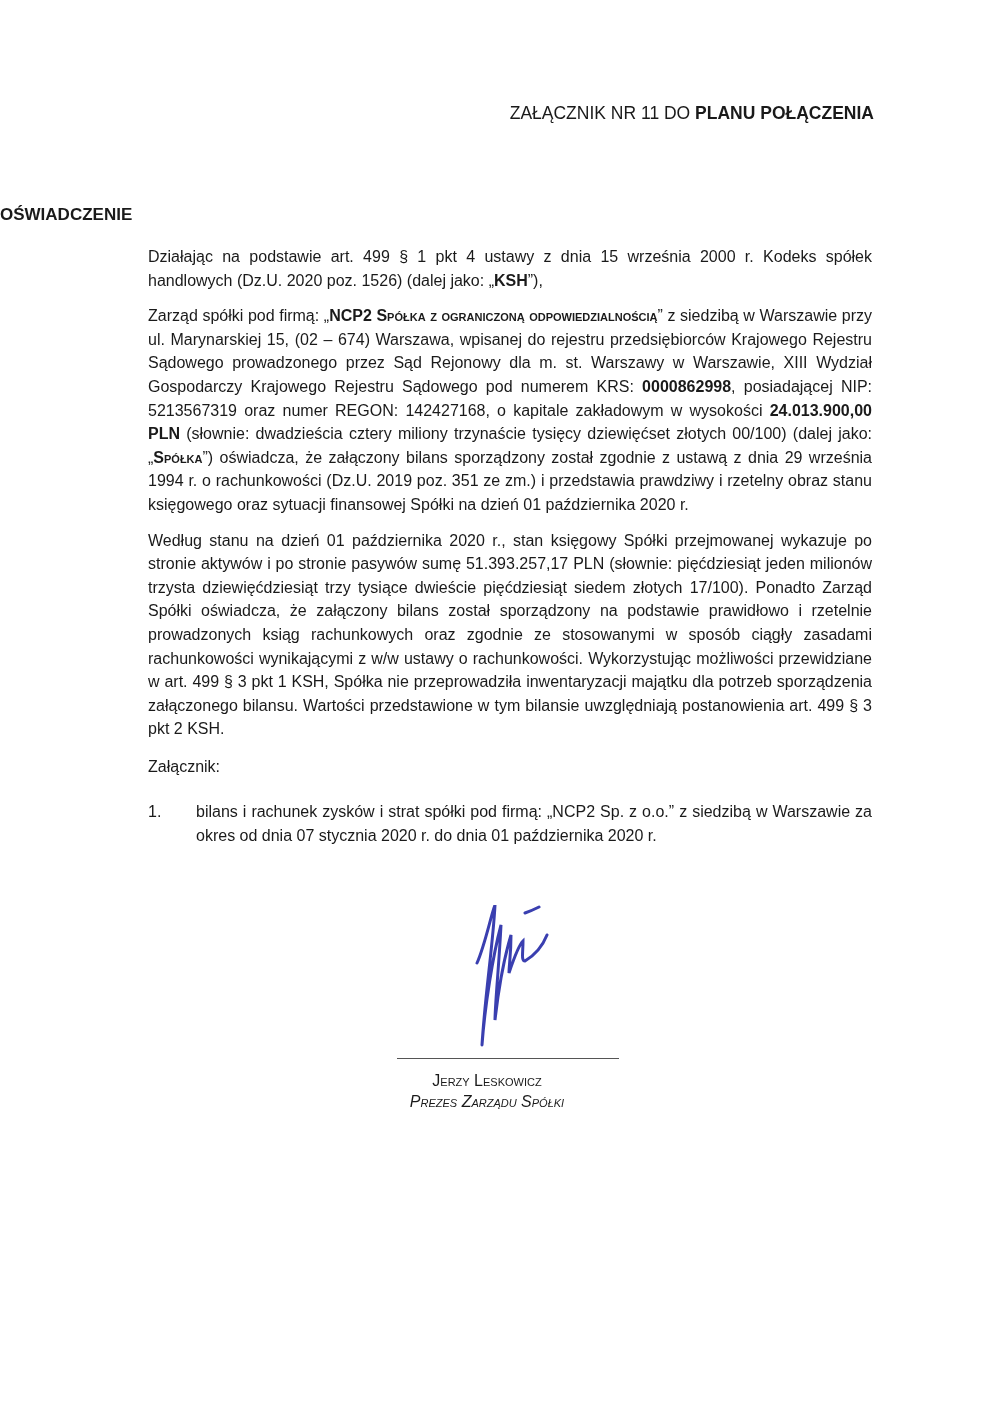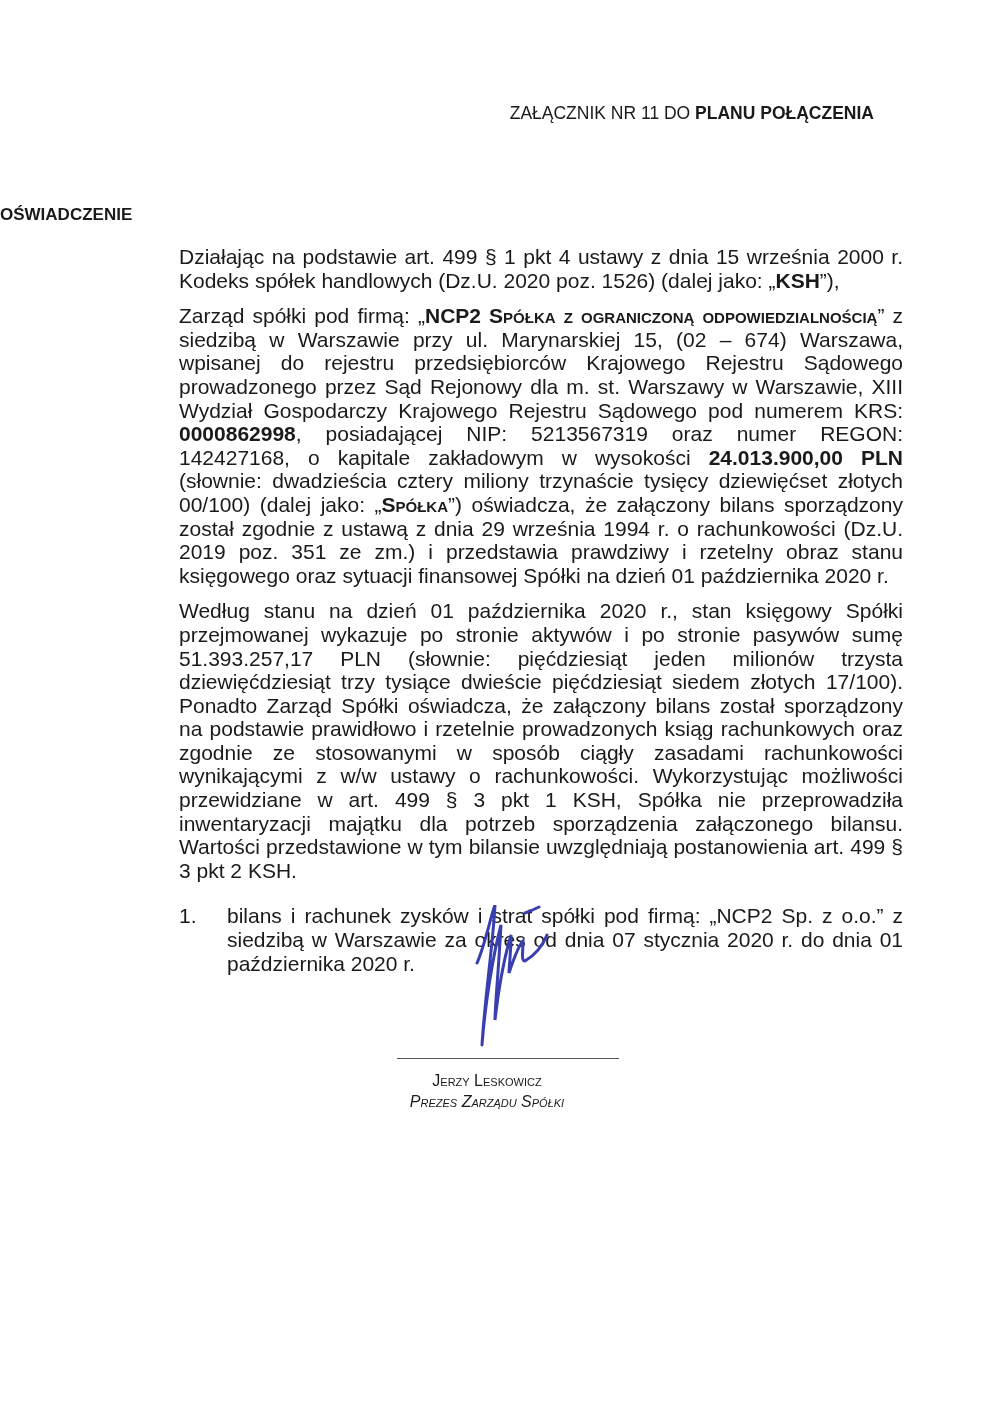--- a/index.html
+++ b/index.html
@@ -1,20 +1,20 @@
 <!DOCTYPE html>
 <html><head>
 <meta charset="utf-8">
 <style>
   html, body { margin:0; padding:0; background:#ffffff; }
   body { width:992px; height:1403px; position:relative; overflow:hidden;
          font-family:"Liberation Sans", sans-serif; color:#1a1a1a; }
   .header { position:absolute; right:118px; top:102px; text-align:right; font-size:17.5px; line-height:22px; }
   .title { position:absolute; left:0; width:100%; top:205px; font-size:17px; font-weight:bold; }
-  .body { position:absolute; left:148px; width:724px; top:245px; font-size:21px; line-height:23.6px; text-align:justify;margin-left:31px; }
+  .body { position:absolute; left:148px; width:724px; top:245px; font-size:16px; line-height:23.6px; text-align:justify; }
   .body p { margin:0 0 12px 0; }
   .sc { font-variant:small-caps; }
   b { font-weight:bold; }
   .att-label { margin-top:14px !important; }
   .att-item { display:flex; margin-top:22px; }
   .att-num { width:48px; flex:none; }
   .att-text { flex:1; text-align:justify; }
   .sig { position:absolute; left:455px; top:905px; width:130px; height:145px; }
   .sig-line { position:absolute; left:397px; top:1058px; width:222px; height:1px; background:#555; }
   .signer { position:absolute; left:376px; width:222px; text-align:center; font-size:16px; line-height:21px; font-variant:small-caps; }
@@ -27,20 +27,21 @@
 <div class="header">
   <div><span>ZAŁĄCZNIK NR 11 DO </span><b>PLANU POŁĄCZENIA</b></div>
 </div>
 
 <div class="title">OŚWIADCZENIE</div>
 
 <div class="body">
   <p><span>Działając na podstawie art. 499 § 1 pkt 4 ustawy z dnia 15 września 2000 r. Kodeks spółek handlowych (Dz.U. 2020 poz. 1526) (dalej jako: „</span><b>KSH</b><span>”),</span></p>
   <p><span>Zarząd spółki pod firmą: „</span><b class="sc">NCP2 Spółka z ograniczoną odpowiedzialnością</b><span>” z siedzibą w Warszawie przy ul. Marynarskiej 15, (02 – 674) Warszawa, wpisanej do rejestru przedsiębiorców Krajowego Rejestru Sądowego prowadzonego przez Sąd Rejonowy dla m. st. Warszawy w Warszawie, XIII Wydział Gospodarczy Krajowego Rejestru Sądowego pod numerem KRS: </span><b>0000862998</b><span>, posiadającej NIP: 5213567319 oraz numer REGON: 142427168, o kapitale zakładowym w wysokości </span><b>24.013.900,00 PLN</b><span> (słownie: dwadzieścia cztery miliony trzynaście tysięcy dziewięćset złotych 00/100) (dalej jako: „</span><b class="sc">Spółka</b><span>”) oświadcza, że załączony bilans sporządzony został zgodnie z ustawą z dnia 29 września 1994 r. o rachunkowości (Dz.U. 2019 poz. 351 ze zm.) i przedstawia prawdziwy i rzetelny obraz stanu księgowego oraz sytuacji finansowej Spółki na dzień 01 października 2020 r.</span></p>
   <p>Według stanu na dzień 01 października 2020 r., stan księgowy Spółki przejmowanej wykazuje po stronie aktywów i po stronie pasywów sumę 51.393.257,17 PLN (słownie: pięćdziesiąt jeden milionów trzysta dziewięćdziesiąt trzy tysiące dwieście pięćdziesiąt siedem złotych 17/100). Ponadto Zarząd Spółki oświadcza, że załączony bilans został sporządzony na podstawie prawidłowo i rzetelnie prowadzonych ksiąg rachunkowych oraz zgodnie ze stosowanymi w sposób ciągły zasadami rachunkowości wynikającymi z w/w ustawy o rachunkowości. Wykorzystując możliwości przewidziane w art. 499 § 3 pkt 1 KSH, Spółka nie przeprowadziła inwentaryzacji majątku dla potrzeb sporządzenia załączonego bilansu. Wartości przedstawione w tym bilansie uwzględniają postanowienia art. 499 § 3 pkt 2 KSH.</p>
+  <p class="att-label">Załącznik:</p>
   <div class="att-item">
     <span class="att-num">1.</span>
     <span class="att-text">bilans i rachunek zysków i strat spółki pod firmą: „NCP2 Sp. z o.o.” z siedzibą w Warszawie za okres od dnia 07 stycznia 2020 r. do dnia 01 października 2020 r.</span>
   </div>
 </div>
 
 <svg class="sig" viewBox="0 0 130 145">
   <path id="sigpath" d="M22 58 C30 40 36 10 40 0 M40 0 C38 40 30 90 27 140 M27 140 C30 100 38 50 46 20 C44 60 40 100 40 115 C44 80 50 50 56 30 C56 50 54 60 54 68 C60 50 64 40 68 36 C68 48 66 56 70 56 C80 50 88 40 92 30 M70 8 C76 6 80 4 84 2" fill="none" stroke-width="3" stroke-linecap="round" stroke="#3a3fb0"></path>
 </svg>
 

